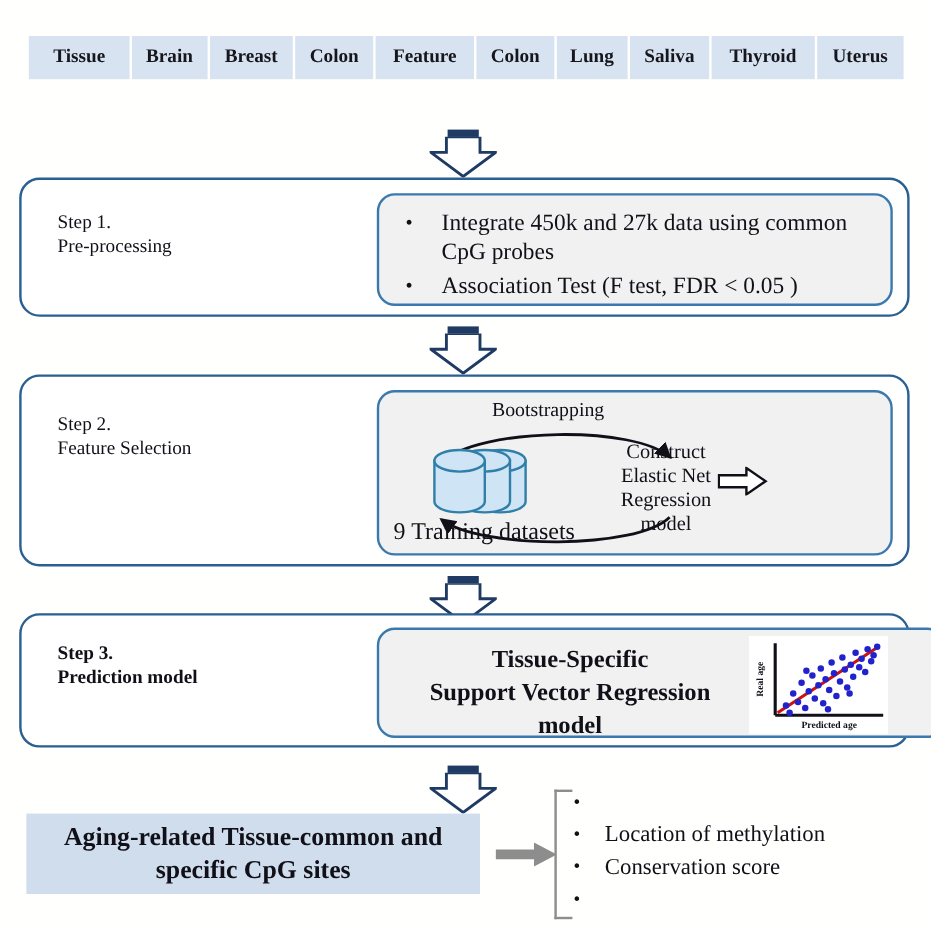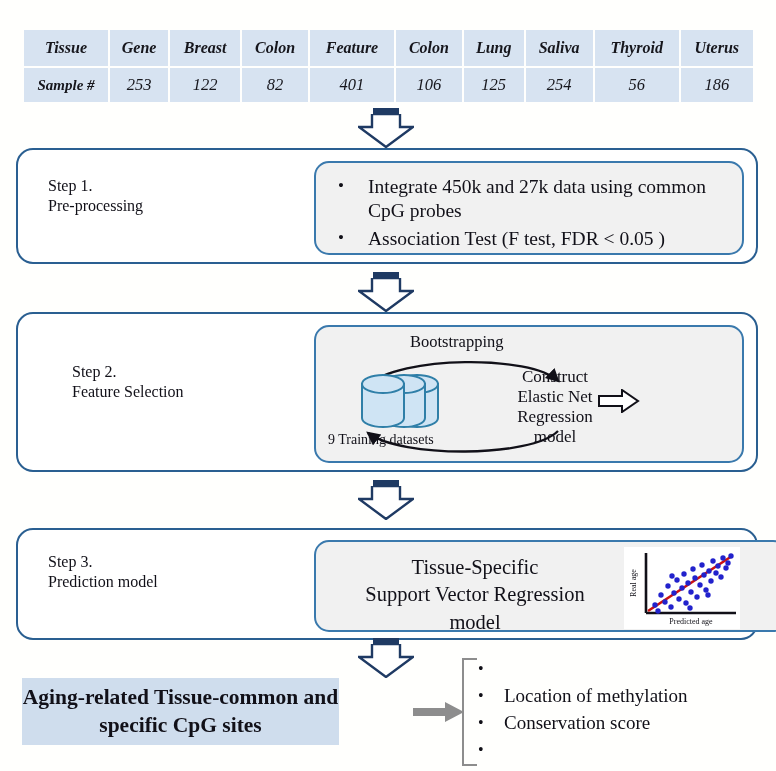--- a/index.html
+++ b/index.html
@@ -8,21 +8,21 @@
     font-family:"Liberation Serif","DejaVu Serif",serif;
     color:#111018;
   }
   .stage{position:absolute;inset:0;}
 
   
   .tbl{position:absolute;left:22px;top:28px;width:733px;
        border-collapse:separate;border-spacing:2px;}
   .tbl td{
     background:#d7e3f1;text-align:center;vertical-align:middle;
-    height:30px;font-size:16.5px;color:#16161c;padding:2px 3px;font-style:italic;
+    height:30px;font-size:16.5px;color:#16161c;padding:2px 3px;
   }
   .tbl tr.hdr td{font-weight:bold;font-size:16px;height:32px;}
   .tbl td.lbl{font-weight:bold;font-size:15px;}
   .tbl td.c0{width:78px;}
 
   
   .varrow{position:absolute;width:56px;height:40px;}
   .vbar{position:absolute;left:15px;top:0;width:26px;height:7px;
         background:#1f3a63;}
   .vhead{position:absolute;left:0;top:6px;width:56px;height:34px;}
@@ -43,34 +43,34 @@
   }
 
   
   .b1{position:absolute;font-size:19.5px;line-height:1.25;}
   .b1 .bu{position:absolute;left:0;top:0;font-size:17px;}
   .b1 .tx{display:block;margin-left:30px;}
 
   
   .boot-lbl{position:absolute;font-size:16.5px;}
   .cyls{position:absolute;}
-  .ds-lbl{position:absolute;font-size:14px;white-space:nowrap;}
+  .ds-lbl{position:absolute;font-size:20px;white-space:nowrap;}
   .construct{position:absolute;font-size:17px;line-height:1.18;
              text-align:center;white-space:pre-line;}
   .selmark{position:absolute;font-size:19.5px;line-height:1.2;
            text-align:center;white-space:pre-line;}
 
   
   .svr{position:absolute;font-size:20.5px;line-height:1.34;
        text-align:center;white-space:pre-line;}
   .plotbox{position:absolute;}
 
   
   .banner{
-    position:absolute;left:22px;top:678px;width:317px;height:67px;
+    position:absolute;left:22px;top:678px;width:378px;height:67px;
     background:#cfdded;display:flex;align-items:center;
     justify-content:center;text-align:center;
     font-weight:bold;font-size:21.5px;line-height:1.3;
     white-space:pre-line;color:#111018;
   }
   .gray-arrow{position:absolute;left:413px;top:702px;width:52px;height:20px;}
   .bracket{
     position:absolute;left:462px;top:658px;width:13px;height:104px;
     border:2.5px solid #8d8d8d;border-right:none;
   }
@@ -80,41 +80,29 @@
 </style>
 </head>
 <body>
 
 <div class="stage">
 
   <table class="tbl">
     <tbody>
         <tr class="hdr">
       <td class="lbl c0">Tissue</td>
-      <td>Gene</td>
+      <td>Brain</td>
       <td>Breast</td>
       <td>Colon</td>
       <td>Feature</td>
       <td>Colon</td>
       <td>Lung</td>
       <td>Saliva</td>
       <td>Thyroid</td>
       <td>Uterus</td>
-    </tr>
-    <tr>
-      <td class="lbl c0">Sample #</td>
-      <td>253</td>
-      <td>122</td>
-      <td>82</td>
-      <td>401</td>
-      <td>106</td>
-      <td>125</td>
-      <td>254</td>
-      <td>56</td>
-      <td>186</td>
     </tr>
   </tbody>
     </table>
 
   <div class="varrow" style="left:358px;top:108px;">
     <div class="vbar"></div>
     <svg class="vhead" viewBox="0 0 56 34">
       <polygon points="14,0 42,0 42,13 55,13 28,33 1,13 14,13" fill="#ffffff" stroke="#1f3a63" stroke-width="2.4"></polygon>
     </svg>
   </div>
@@ -136,21 +124,21 @@
   </div>
 
   <div class="varrow" style="left:358px;top:272px;">
     <div class="vbar"></div>
     <svg class="vhead" viewBox="0 0 56 34">
       <polygon points="14,0 42,0 42,13 55,13 28,33 1,13 14,13" fill="#ffffff" stroke="#1f3a63" stroke-width="2.4"></polygon>
     </svg>
   </div>
 
   <div class="step" style="top:312px;height:160px;">
-    <div class="steplabel" style="top:48px;margin-left:24px;">Step 2.
+    <div class="steplabel" style="top:30px;">Step 2.
 Feature Selection</div>
 
     <div class="inner" style="left:296px;top:11px;width:430px;height:138px;">
 
       <div class="boot-lbl" style="left:94px;top:5px;">Bootstrapping</div>
 
       <svg style="position:absolute;left:30px;top:26px;width:270px;height:110px;" viewBox="0 0 270 110">
         <defs>
           <marker id="ah" markerWidth="7" markerHeight="7" refX="5" refY="3" orient="auto">
             <path d="M0,0 L6,3 L0,6 z" fill="#111018"></path>
@@ -184,21 +172,21 @@
     </div>
   </div>
 
   <div class="varrow" style="left:358px;top:480px;">
     <div class="vbar"></div>
     <svg class="vhead" viewBox="0 0 56 34">
       <polygon points="14,0 42,0 42,13 55,13 28,33 1,13 14,13" fill="#ffffff" stroke="#1f3a63" stroke-width="2.4"></polygon>
     </svg>
   </div>
 
-  <div class="step" style="top:528px;height:112px;">
+  <div class="step" style="top:511px;height:112px;font-weight:bold;">
     <div class="steplabel" style="top:22px;">Step 3.
 Prediction model</div>
 
     <div class="inner" style="left:296px;top:10px;width:474px;height:92px;">
       <div class="svr" style="left:14px;top:12px;width:290px;">Tissue-Specific
 Support Vector Regression
 model</div>
 
       <svg class="plotbox" style="left:308px;top:5px;width:116px;height:82px;" viewBox="0 0 116 82">
         <rect x="0" y="0" width="116" height="82" fill="#ffffff"></rect>

